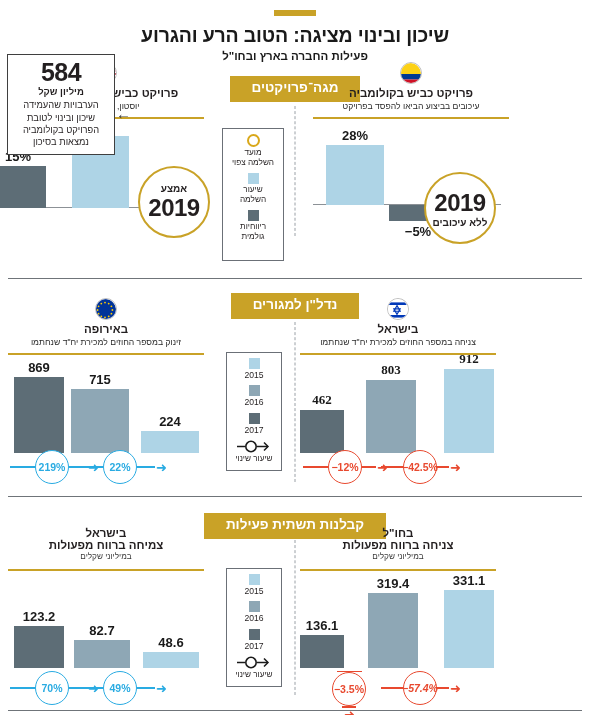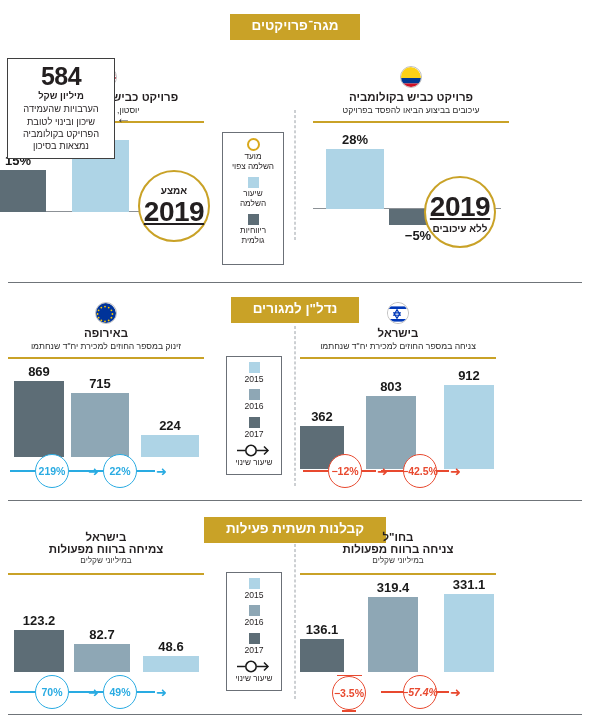--- a/index.html
+++ b/index.html
@@ -68,21 +68,21 @@
   }
   .baseline { position: absolute; height: 1.5px; background: #8c9196; }
 
   
   .badge {
     position: absolute; width: 72px; height: 72px; border-radius: 50%;
     border: 2.2px solid #c9a227; display: flex; flex-direction: column;
     align-items: center; justify-content: center; background: #fff;
   }
   .badge .small { font-size: 10px; font-weight: bold; line-height: 1.1; }
-  .badge .year { font-size: 28px; font-weight: bold; letter-spacing: -0.5px; direction: ltr; text-decoration: underline; }
+  .badge .year { font-size: 24px; font-weight: bold; letter-spacing: -0.5px; direction: ltr; }
 
   
   .dashed-line {
     position: absolute; left: 50%; width: 0; border-left: 1.4px dashed #9aa0a6;
     transform: translateX(-50%);
   }
   .legend {
     position: absolute; border: 1.4px solid #6b7077; background: #fff;
     text-align: center; padding: 5px 4px 6px; z-index: 4;
   }
@@ -111,20 +111,25 @@
   .chg.down .circle { border: 1.6px solid #e8492f; color: #e8492f; }
   .chg.down .line, .chg.down .arw { background: #e8492f; color: #e8492f; }
 
   .divider { position: absolute; left: 8px; right: 8px; height: 1.2px; background: #6f7479; }
 </style>
 </head>
 <body>
 
 <div class="page">
 
+  <div>
+    <div class="top-rule"></div>
+    <div class="main-title">שיכון ובינוי מציגה: הטוב הרע והגרוע</div>
+    <div class="sub-title">פעילות החברה בארץ ובחו"ל</div>
+  </div>
 
   <div class="callout">
     <div class="big">584</div>
     <div class="unit">מיליון שקל</div>
     <div class="desc">הערבויות שהעמידה שיכון ובינוי לטובת הפרויקט בקולומביה נמצאות בסיכון</div>
   </div>
   <div class="callout-arrow">←</div>
 
   <div class="banner-row" style="margin-top:14px;">
     <span class="banner">מגה־פרויקטים</span>
@@ -309,29 +314,29 @@
             <clipPath id="cIL">
               <circle cx="11" cy="11" r="11"></circle>
             </clipPath>
           </defs>
       </svg>
     </div>
     <div class="p-title">בישראל</div>
     <div class="p-sub">צניחה במספר החוזים למכירת יח"ד שנחתמו</div>
     <div class="gold-rule"></div>
 
-    <div class="chart" style="height:120px; margin-top:16px;">
+    <div class="chart" style="height:120px; margin-top:4px;font-family:Liberation Serif, serif;">
       <div class="bar" style="bottom:26px; right:2px; width:50px; height:84px; background:#aed4e6;"></div>
       <div class="bar-lbl" style="bottom:112px; right:-2px; width:58px;">912</div>
 
       <div class="bar" style="bottom:26px; right:80px; width:50px; height:73px; background:#8ea7b5;"></div>
       <div class="bar-lbl" style="bottom:101px; right:76px; width:58px;">803</div>
 
       <div class="bar" style="bottom:26px; right:152px; width:44px; height:43px; background:#5d6d76;"></div>
-      <div class="bar-lbl" style="bottom:71px; right:148px; width:52px;">362</div>
+      <div class="bar-lbl" style="bottom:71px; right:148px; width:52px;">462</div>
     </div>
   </div>
 
   <div class="chg down" style="top:440px; left:303px; width:92px;">
     <div class="line" style="width:25px;"></div>
     <div class="circle">−12%</div>
     <div class="line" style="width:14px;"></div>
     <div class="arw" style="background:none;">➜</div>
   </div>
   <div class="chg down" style="top:440px; left:381px; width:96px;">

